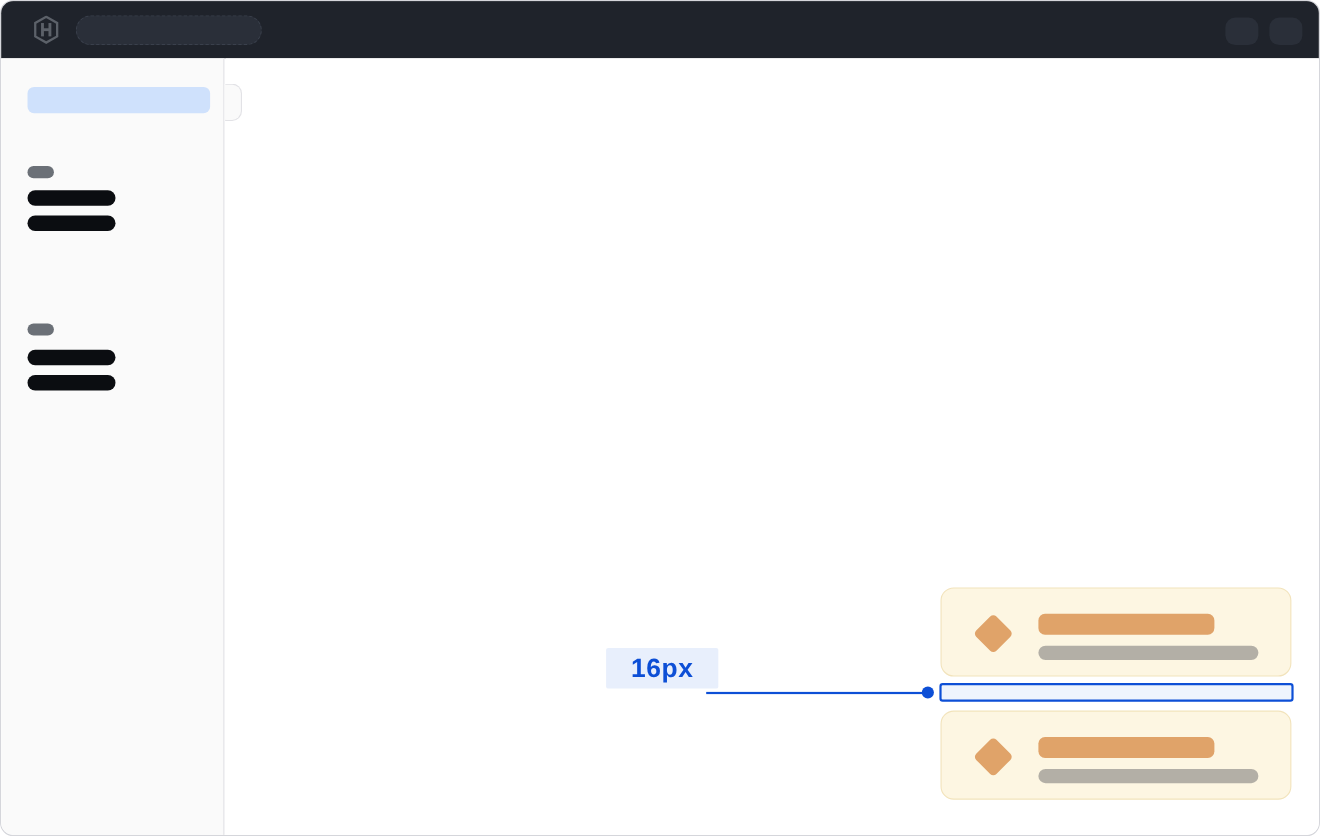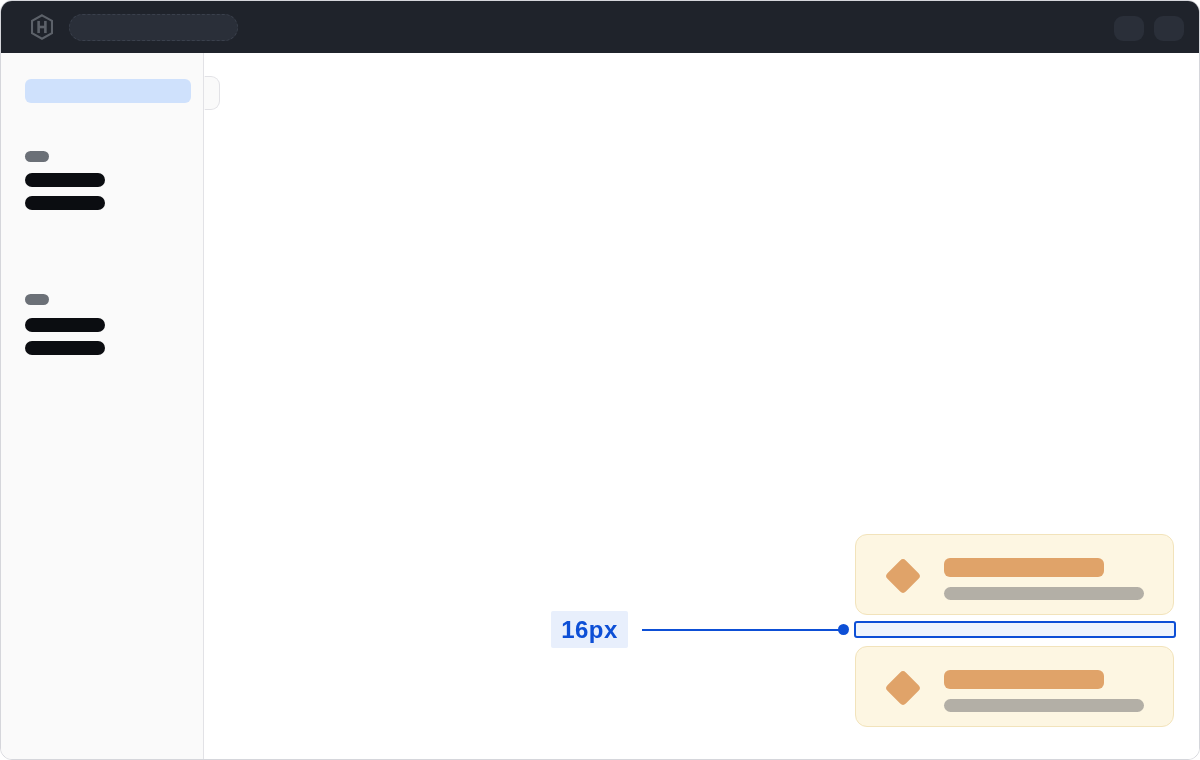--- a/index.html
+++ b/index.html
@@ -95,21 +95,21 @@
     position:absolute;left:88px;top:52px;width:200px;height:13px;
     background:var(--card-muted);border-radius:6.5px;
   }
   
   .gap-rect{
     position:absolute;left:853px;top:620px;width:322px;height:17px;
     background:var(--gap-fill);border:2px solid var(--annotation-blue);
     border-radius:3px;z-index:2;
   }
   .annotation-label{
-    position:absolute;left:550px;top:610px;width:77px;height:37px;
+    position:absolute;left:550px;top:588px;width:102px;height:37px;
     background:var(--annotation-bg);border-radius:2px;
     color:var(--annotation-blue);font-size:24px;font-weight:600;
     display:flex;align-items:center;justify-content:center;
     letter-spacing:0.5px;
   }
   .annotation-line{
     position:absolute;left:641px;top:628px;width:200px;height:2px;
     background:var(--annotation-blue);
   }
   .annotation-dot{

